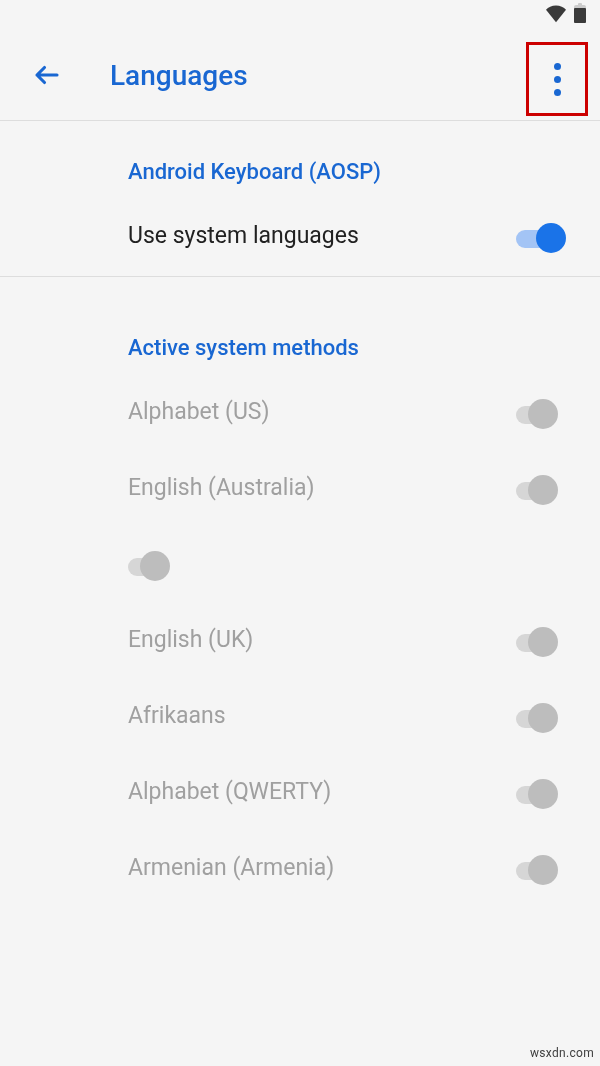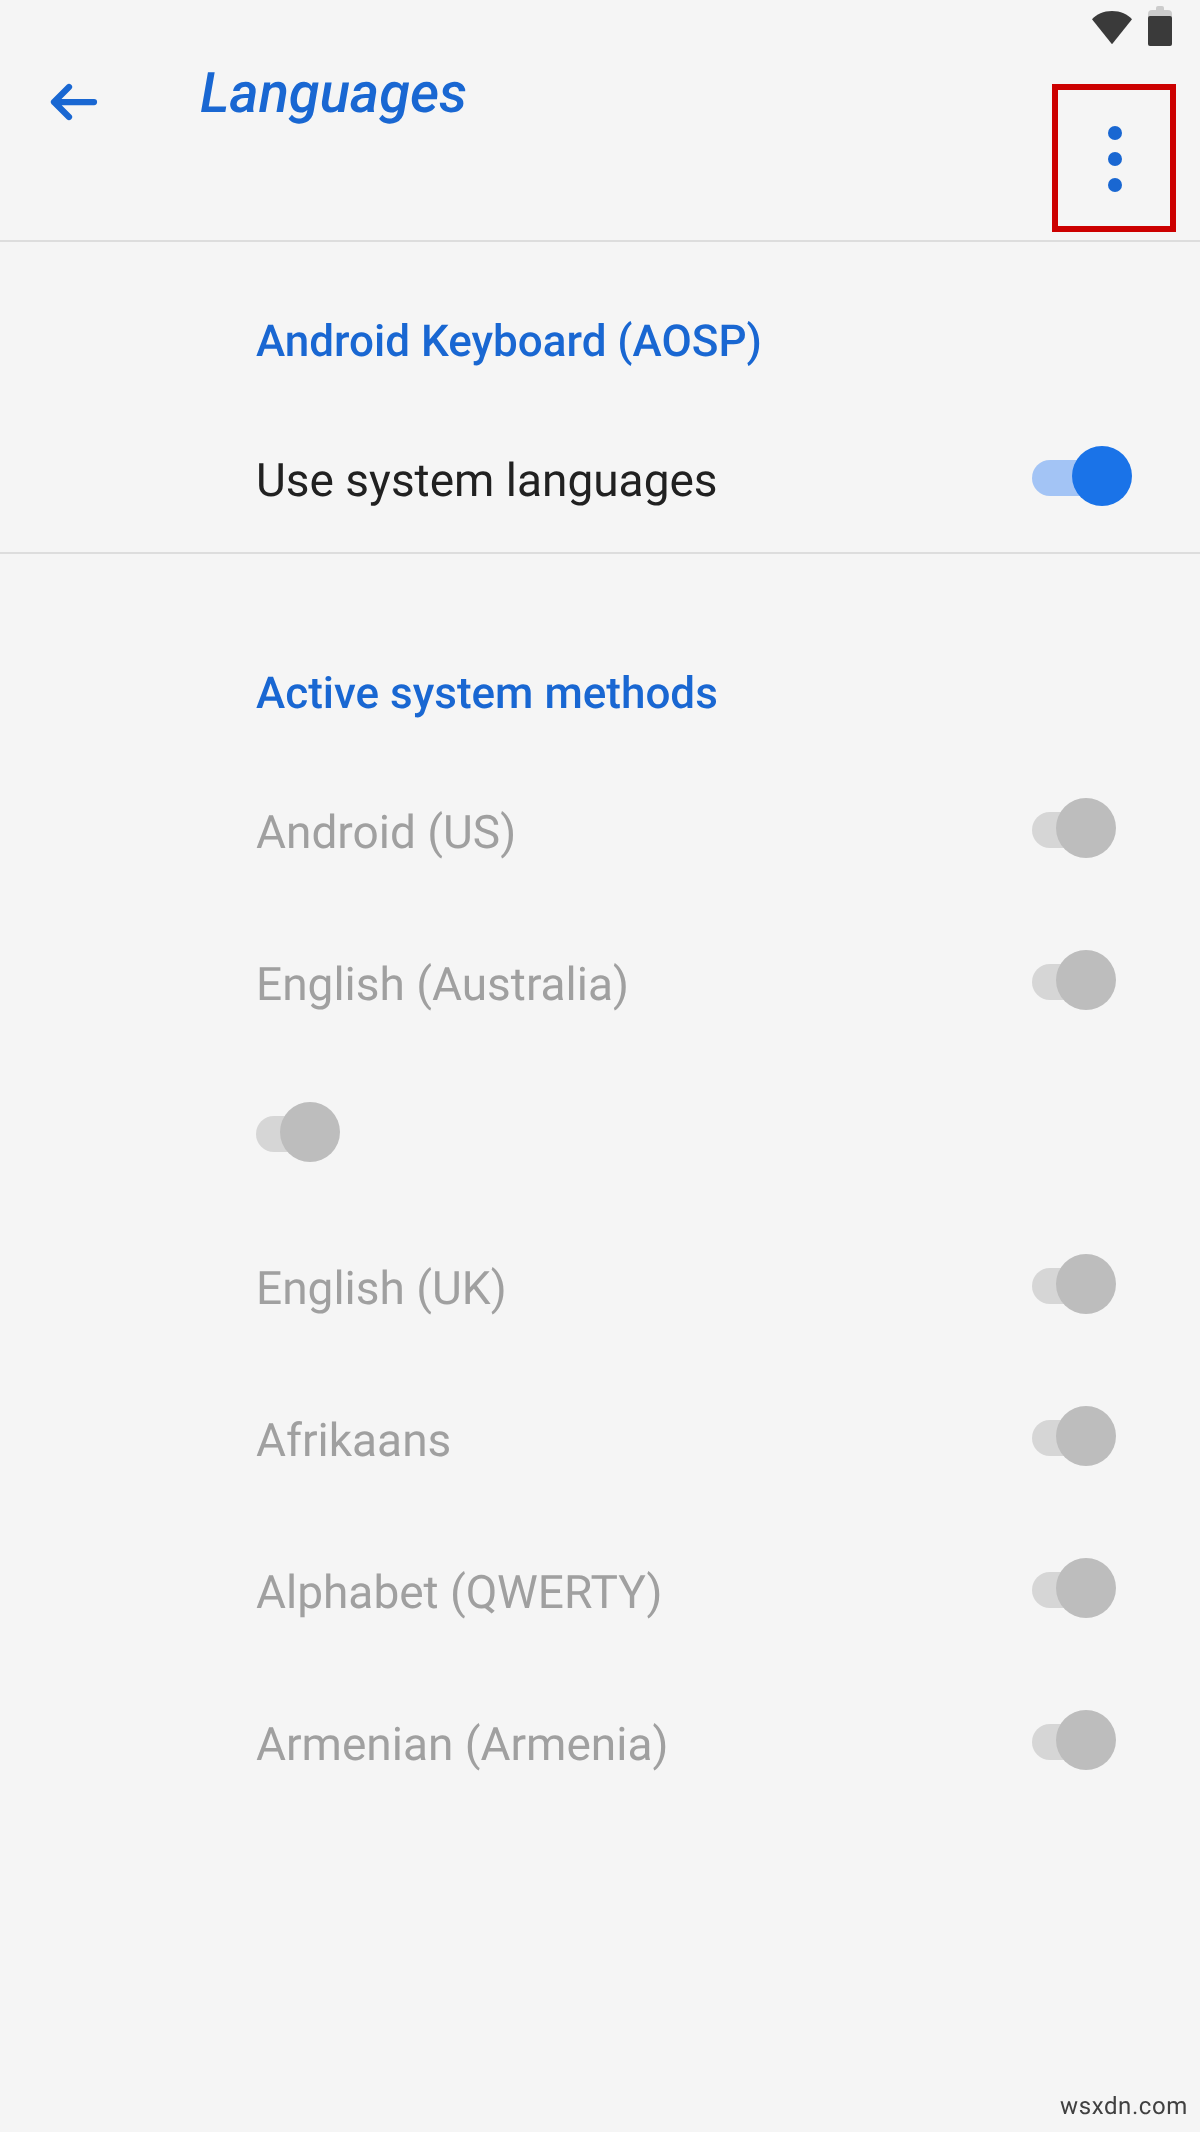--- a/index.html
+++ b/index.html
@@ -21,23 +21,23 @@
       justify-content: flex-end;
       align-items: center;
       padding: 0 14px 0 0;
       gap: 8px;
     }
     .wifi-icon svg { width: 20px; height: 20px; }
     .battery-icon svg { width: 12px; height: 20px; }
     .header {
       height: 90px;
       display: flex;
-      padding: 0 2px;
+      align-items: center;
+      padding: 0 12px;
       position: relative;
-      font-style: italic;
     }
     .back-arrow {
       width: 42px;
       height: 42px;
       display: flex;
       align-items: center;
       justify-content: center;
       margin-left: 14px;
       cursor: pointer;
     }
@@ -80,21 +80,21 @@
       padding-top: 10px;
     }
     .section-header {
       color: #1967d2;
       font-size: 22px;
       font-weight: 500;
       padding: 28px 4px 16px 128px;
     }
     .row {
       display: flex;
-      align-items: flex-end;
+      align-items: flex-start;
       justify-content: space-between;
       padding: 22px 34px 22px 128px;
       min-height: 74px;
     }
     .row-label {
       font-size: 23px;
       color: #212121;
     }
     .row-label.muted {
       color: #a0a0a0;
@@ -184,21 +184,21 @@
     </div>
   </div>
 
   <div class="divider"></div>
   <div class="spacer"></div>
 
   <div class="section-header">Active system methods</div>
 
   <div id="lang-list">
       <div class="row">
-        <span class="row-label muted">Android (US)</span>
+        <span class="row-label muted">Alphabet (US)</span>
         <div class="switch off">
           <div class="track"></div>
           <div class="thumb"></div>
         </div>
       </div>
       <div class="row">
         <span class="row-label muted">English (Australia)</span>
         <div class="switch off">
           <div class="track"></div>
           <div class="thumb"></div>

